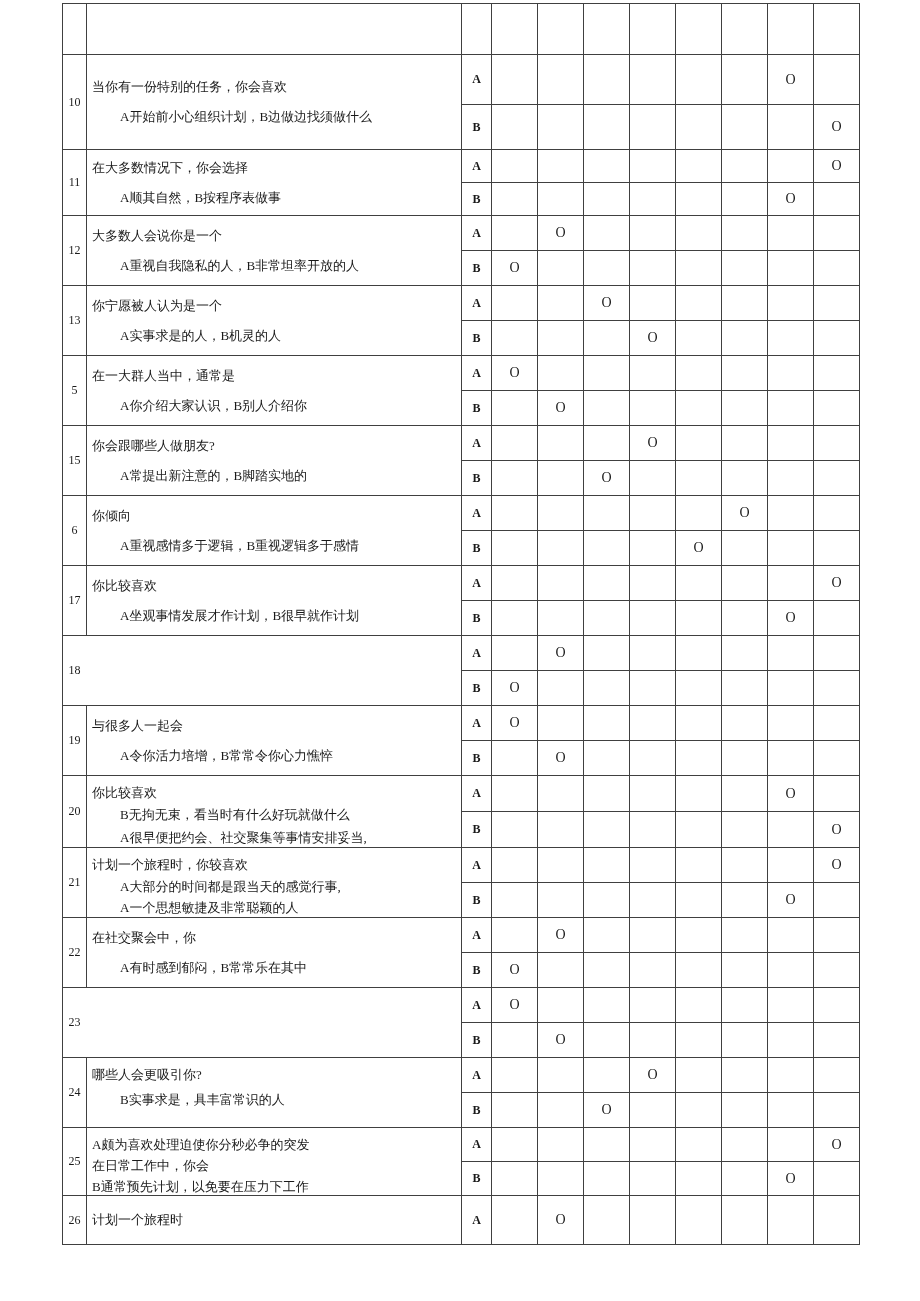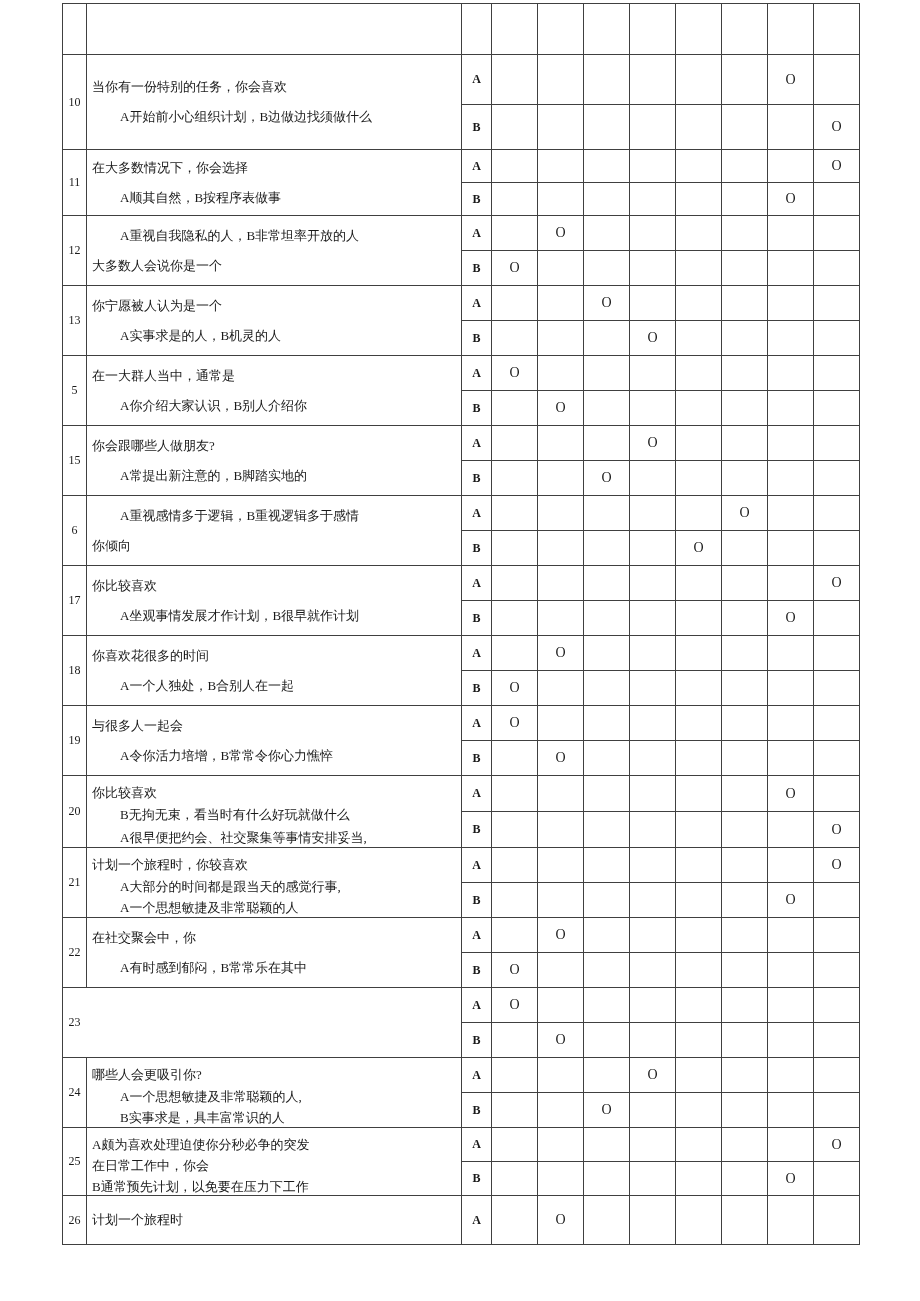--- a/index.html
+++ b/index.html
@@ -83,22 +83,22 @@
         <div class="cell ans rt" style="grid-area: 2 / 6;"></div>
         <div class="cell ans rt" style="grid-area: 2 / 7;"></div>
         <div class="cell ans rt" style="grid-area: 2 / 8;"></div>
         <div class="cell ans rt" style="grid-area: 2 / 9;"></div>
         <div class="cell ans rt" style="grid-area: 2 / 10;">O</div>
         <div class="cell ans rt" style="grid-area: 2 / 11;"></div>
       </div>
       <div class="block" style="grid-template-rows: 34px 35px;">
         <div class="cell num">12</div>
         <div class="cell q">
+          <div class="qline">大多数人会说你是一个</div>
           <div class="qline ind">A重视自我隐私的人，B非常坦率开放的人</div>
-          <div class="qline">大多数人会说你是一个</div>
         </div>
         <div class="cell lab" style="grid-area: 1 / 3;">A</div>
         <div class="cell ans" style="grid-area: 1 / 4;"></div>
         <div class="cell ans" style="grid-area: 1 / 5;">O</div>
         <div class="cell ans" style="grid-area: 1 / 6;"></div>
         <div class="cell ans" style="grid-area: 1 / 7;"></div>
         <div class="cell ans" style="grid-area: 1 / 8;"></div>
         <div class="cell ans" style="grid-area: 1 / 9;"></div>
         <div class="cell ans" style="grid-area: 1 / 10;"></div>
         <div class="cell ans" style="grid-area: 1 / 11;"></div>
@@ -183,22 +183,22 @@
         <div class="cell ans rt" style="grid-area: 2 / 6;">O</div>
         <div class="cell ans rt" style="grid-area: 2 / 7;"></div>
         <div class="cell ans rt" style="grid-area: 2 / 8;"></div>
         <div class="cell ans rt" style="grid-area: 2 / 9;"></div>
         <div class="cell ans rt" style="grid-area: 2 / 10;"></div>
         <div class="cell ans rt" style="grid-area: 2 / 11;"></div>
       </div>
       <div class="block" style="grid-template-rows: 34px 35px;">
         <div class="cell num">6</div>
         <div class="cell q">
+          <div class="qline">你倾向</div>
           <div class="qline ind">A重视感情多于逻辑，B重视逻辑多于感情</div>
-          <div class="qline">你倾向</div>
         </div>
         <div class="cell lab" style="grid-area: 1 / 3;">A</div>
         <div class="cell ans" style="grid-area: 1 / 4;"></div>
         <div class="cell ans" style="grid-area: 1 / 5;"></div>
         <div class="cell ans" style="grid-area: 1 / 6;"></div>
         <div class="cell ans" style="grid-area: 1 / 7;"></div>
         <div class="cell ans" style="grid-area: 1 / 8;"></div>
         <div class="cell ans" style="grid-area: 1 / 9;">O</div>
         <div class="cell ans" style="grid-area: 1 / 10;"></div>
         <div class="cell ans" style="grid-area: 1 / 11;"></div>
@@ -232,24 +232,20 @@
         <div class="cell ans rt" style="grid-area: 2 / 5;"></div>
         <div class="cell ans rt" style="grid-area: 2 / 6;"></div>
         <div class="cell ans rt" style="grid-area: 2 / 7;"></div>
         <div class="cell ans rt" style="grid-area: 2 / 8;"></div>
         <div class="cell ans rt" style="grid-area: 2 / 9;"></div>
         <div class="cell ans rt" style="grid-area: 2 / 10;">O</div>
         <div class="cell ans rt" style="grid-area: 2 / 11;"></div>
       </div>
       <div class="block" style="grid-template-rows: 34px 35px;">
         <div class="cell num">18</div>
-        <div class="cell q">
-          <div class="qline">你喜欢花很多的时间</div>
-          <div class="qline ind">A一个人独处，B合别人在一起</div>
-        </div>
         <div class="cell lab" style="grid-area: 1 / 3;">A</div>
         <div class="cell ans" style="grid-area: 1 / 4;"></div>
         <div class="cell ans" style="grid-area: 1 / 5;">O</div>
         <div class="cell ans" style="grid-area: 1 / 6;"></div>
         <div class="cell ans" style="grid-area: 1 / 7;"></div>
         <div class="cell ans" style="grid-area: 1 / 8;"></div>
         <div class="cell ans" style="grid-area: 1 / 9;"></div>
         <div class="cell ans" style="grid-area: 1 / 10;"></div>
         <div class="cell ans" style="grid-area: 1 / 11;"></div>
         <div class="cell lab rt" style="grid-area: 2 / 3;">B</div>
@@ -382,21 +378,20 @@
         <div class="cell ans rt" style="grid-area: 2 / 7;"></div>
         <div class="cell ans rt" style="grid-area: 2 / 8;"></div>
         <div class="cell ans rt" style="grid-area: 2 / 9;"></div>
         <div class="cell ans rt" style="grid-area: 2 / 10;"></div>
         <div class="cell ans rt" style="grid-area: 2 / 11;"></div>
       </div>
       <div class="block" style="grid-template-rows: 34px 35px;">
         <div class="cell num">24</div>
         <div class="cell q q3">
           <div class="qline">哪些人会更吸引你?</div>
-          <div class="qline ind">A一个思想敏捷及非常聪颖的人,</div>
           <div class="qline ind">B实事求是，具丰富常识的人</div>
         </div>
         <div class="cell lab" style="grid-area: 1 / 3;">A</div>
         <div class="cell ans" style="grid-area: 1 / 4;"></div>
         <div class="cell ans" style="grid-area: 1 / 5;"></div>
         <div class="cell ans" style="grid-area: 1 / 6;"></div>
         <div class="cell ans" style="grid-area: 1 / 7;">O</div>
         <div class="cell ans" style="grid-area: 1 / 8;"></div>
         <div class="cell ans" style="grid-area: 1 / 9;"></div>
         <div class="cell ans" style="grid-area: 1 / 10;"></div>

